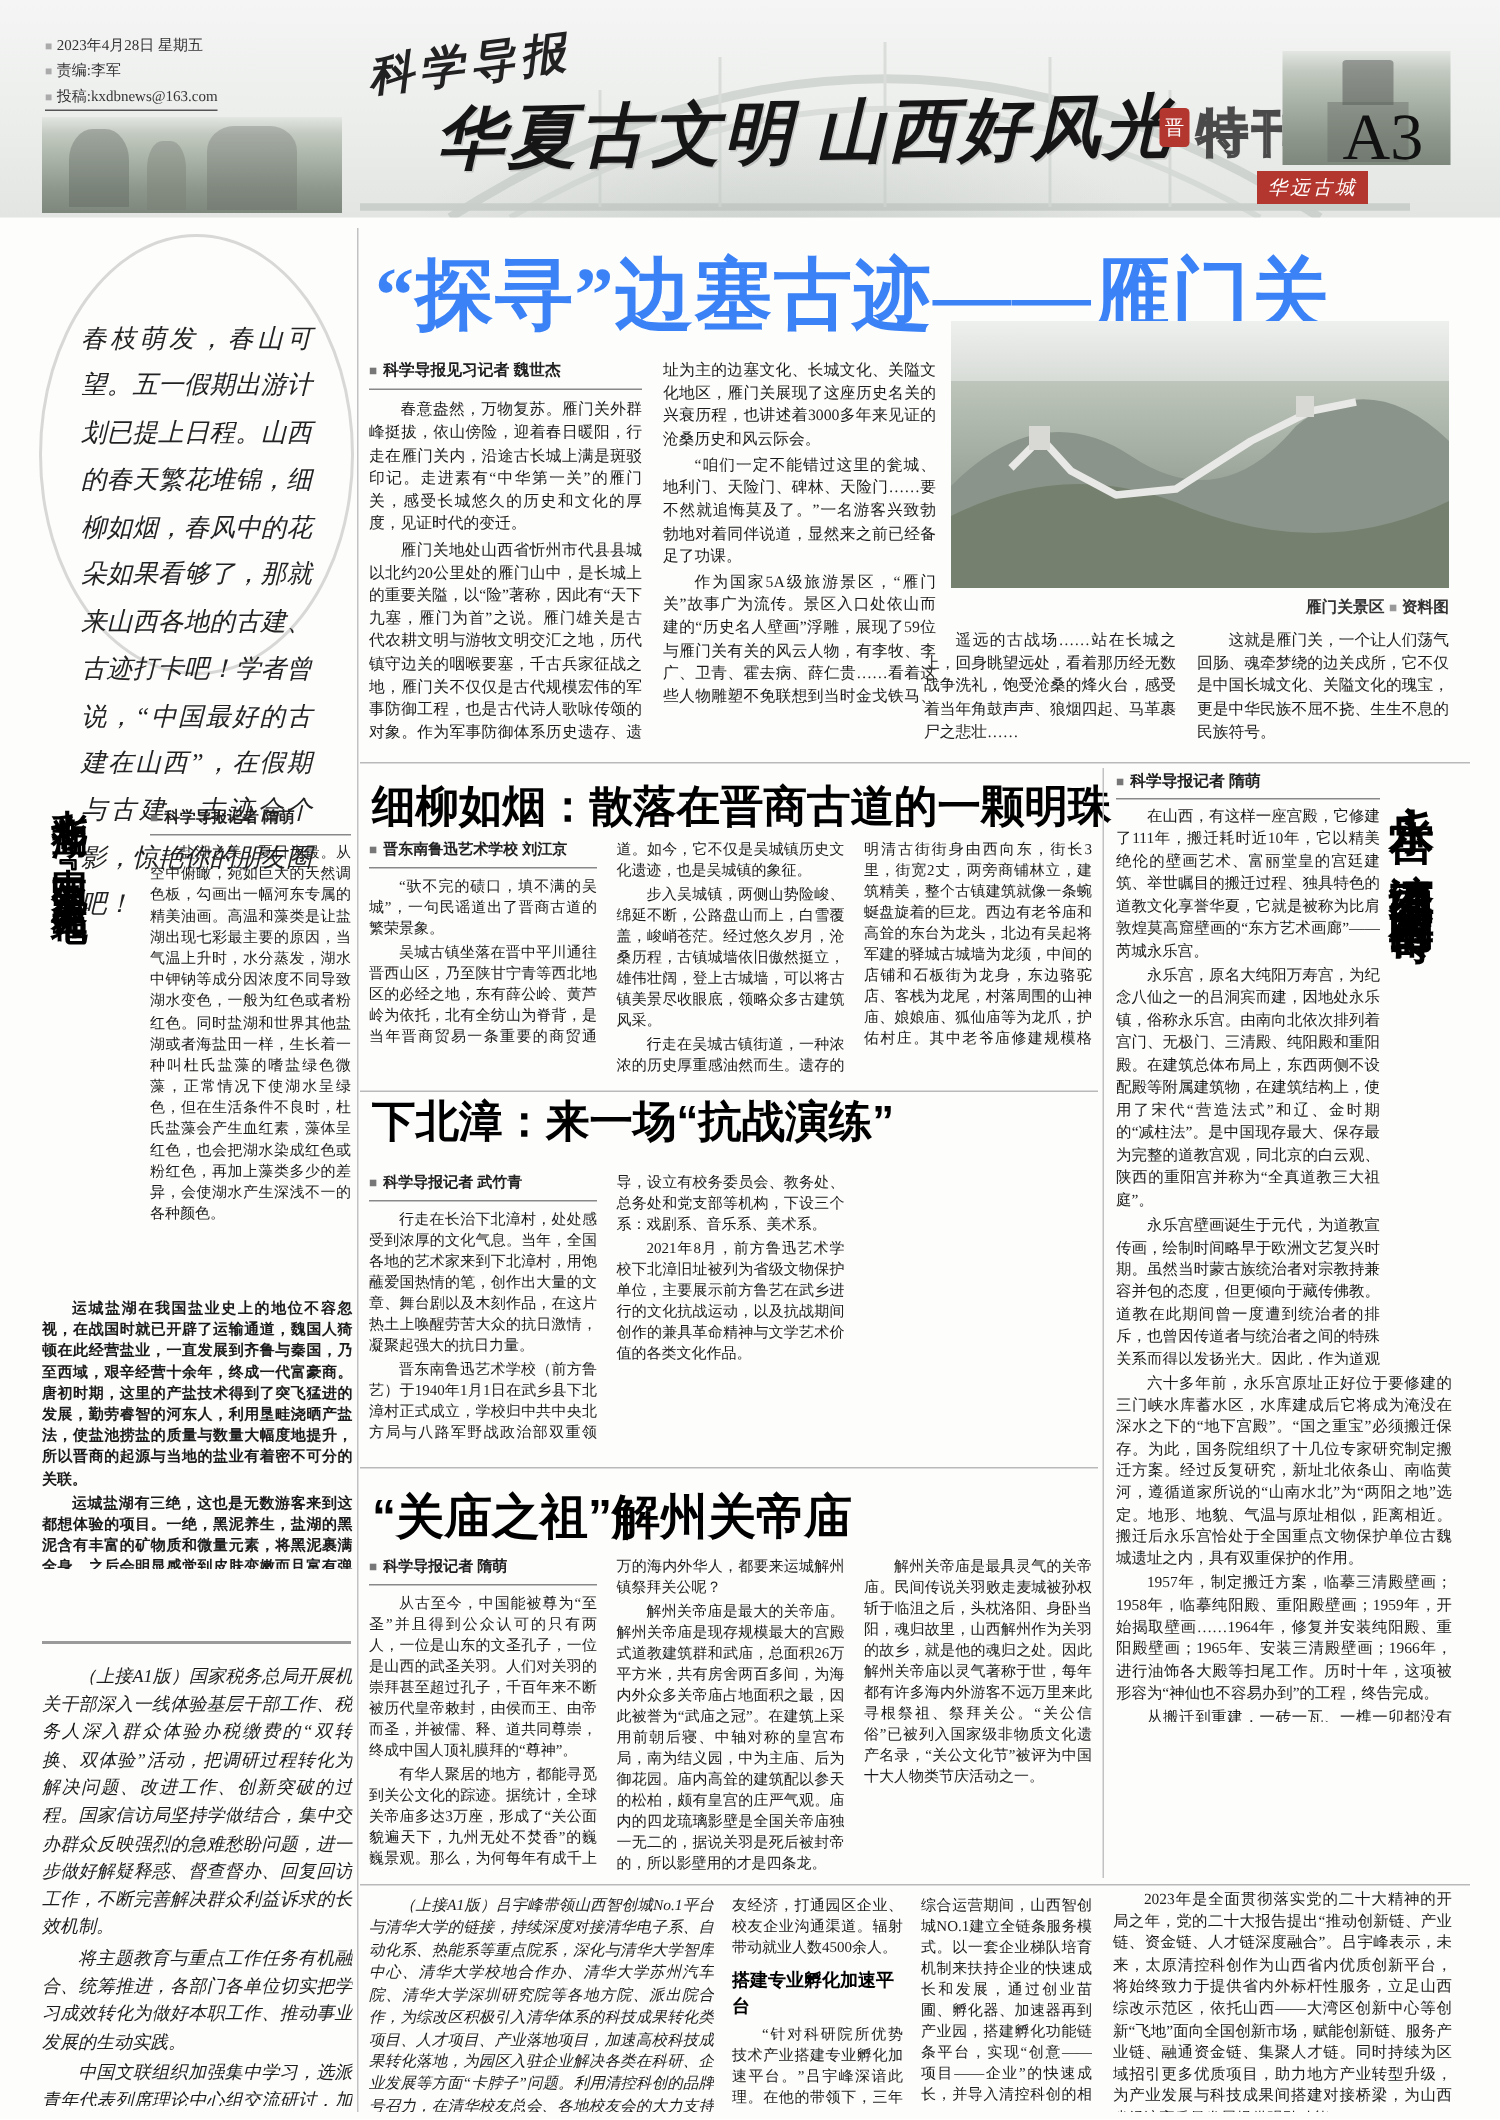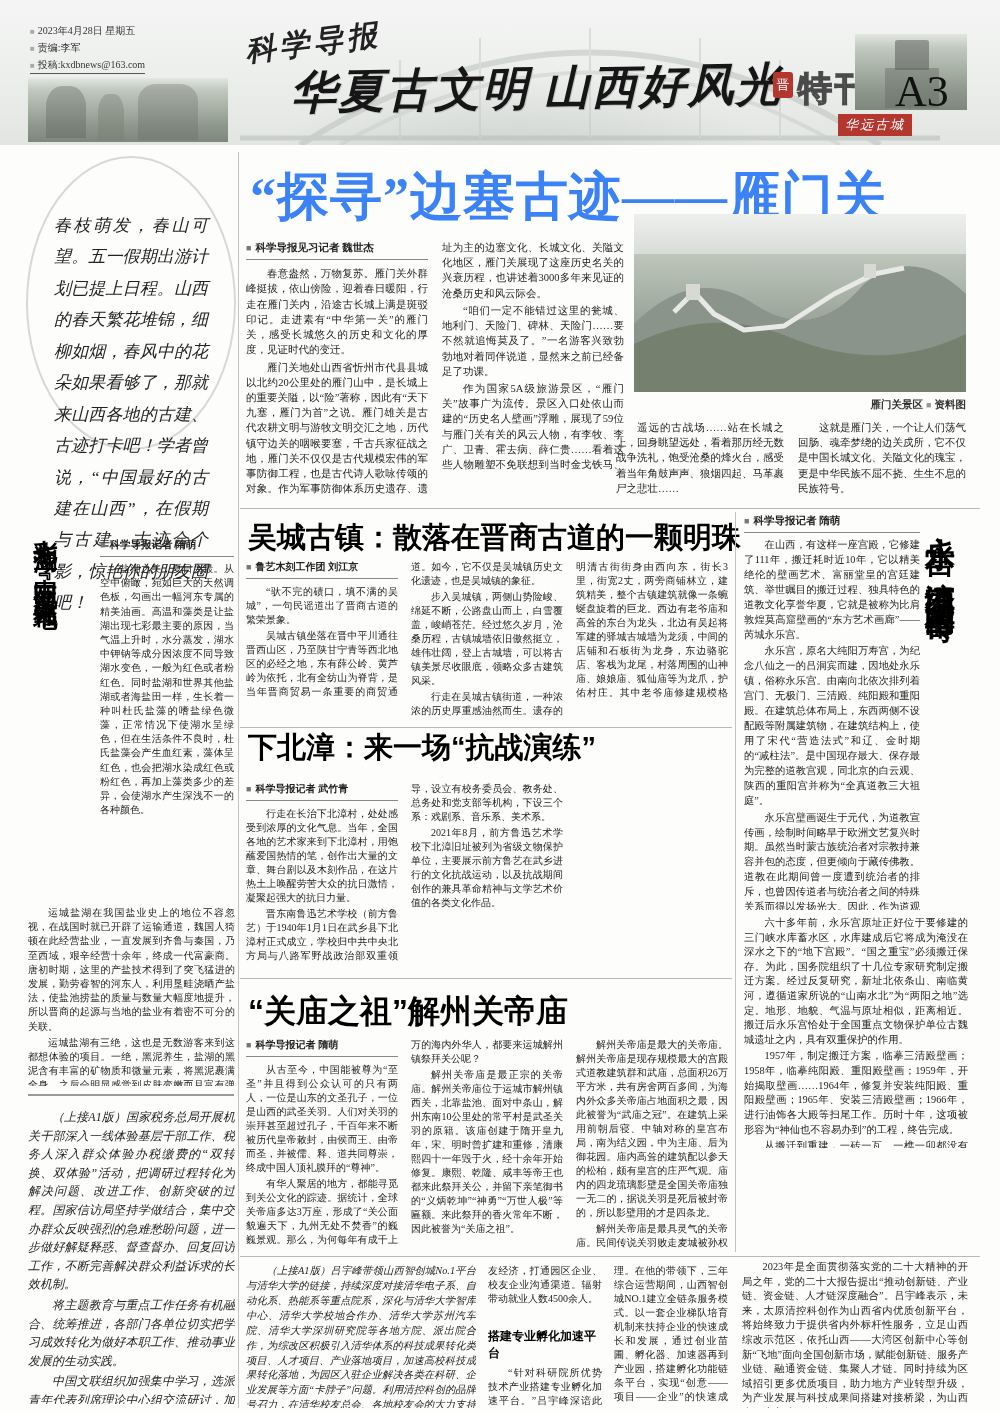--- a/index.html
+++ b/index.html
@@ -25,21 +25,21 @@
   .photo .ridge{position:absolute;background:rgba(255,255,255,.35);border-radius:50%;}
   .caption{font-family:"Liberation Sans",sans-serif;font-size:10.5px;font-weight:bold;text-align:right;color:#333;}
   .caption .cap-icon{color:#999;font-size:9px;margin:0 3px;}
   .hdr-info{font-family:Liberation Serif, serif;font-size:10px;color:#333;line-height:1.7;}
   .hdr-info .sq{color:#aaa;font-size:8px;margin-right:3px;}
   .banner-bg{background:
      radial-gradient(ellipse 420px 150px at 52% 115%, rgba(160,168,164,.35) 0%, rgba(160,168,164,0) 60%),
      linear-gradient(180deg,#f4f5f4 0%,#eceeec 55%,#e2e5e2 100%);}
   .outline-text{color:#f2f2f2;-webkit-text-stroke:1.3px #4a4a4a;text-shadow:0 0 1px #666;}
   .subhead{font-family:"Liberation Sans",sans-serif;font-weight:bold;font-size:12px;
-           text-indent:0;margin:22px 0 4px 0;color:#000;}
+           text-indent:0;margin:6px 0 4px 0;color:#000;}
 </style>
 </head>
 <body>
 
 <div class="page">
 
   <div class="abs banner-bg" style="left:0;top:0;width:1000px;height:145px;">
     <svg class="abs" style="left:240px;top:20px;width:700px;height:125px;opacity:.5;" viewBox="0 0 700 125">
       <path d="M60 125 Q350 -60 640 125" fill="none" stroke="#b9bfba" stroke-width="6"></path>
       <path d="M100 125 Q350 -20 600 125" fill="none" stroke="#c8cdc9" stroke-width="4"></path>
@@ -87,21 +87,21 @@
   </div>
 
   <div class="abs vtitle" style="left:32px;top:520px;height:392px;font-size:24px;letter-spacing:3px;line-height:1.1;">七彩盐湖：中国『死海』养生福地</div>
 
   <div class="abs byline" style="left:100px;top:538px;width:134px;">
     <span class="bl-icon">■</span><span>科学导报记者 隋萌</span>
   </div>
   <div class="abs body-text" style="left:100px;top:562px;width:134px;height:340px;font-size:10px;line-height:1.42;">
       <p class="para">盐湖之美，夏日为最。从空中俯瞰，宛如巨大的天然调色板，勾画出一幅河东专属的精美油画。高温和藻类是让盐湖出现七彩最主要的原因，当气温上升时，水分蒸发，湖水中钾钠等成分因浓度不同导致湖水变色，一般为红色或者粉红色。同时盐湖和世界其他盐湖或者海盐田一样，生长着一种叫杜氏盐藻的嗜盐绿色微藻，正常情况下使湖水呈绿色，但在生活条件不良时，杜氏盐藻会产生血红素，藻体呈红色，也会把湖水染成红色或粉红色，再加上藻类多少的差异，会使湖水产生深浅不一的各种颜色。</p>
     </div>
-  <div class="abs body-text" style="left:28px;top:906px;width:207px;height:180px;font-size:10px;line-height:1.42;">
+  <div class="abs body-text" style="left:28px;top:866px;width:207px;height:180px;font-size:10px;line-height:1.42;font-weight:bold;">
       <p class="para">运城盐湖在我国盐业史上的地位不容忽视，在战国时就已开辟了运输通道，魏国人猗顿在此经营盐业，一直发展到齐鲁与秦国，乃至西域，艰辛经营十余年，终成一代富豪商。唐初时期，这里的产盐技术得到了突飞猛进的发展，勤劳睿智的河东人，利用垦畦浇晒产盐法，使盐池捞盐的质量与数量大幅度地提升，所以晋商的起源与当地的盐业有着密不可分的关联。</p>
       <p class="para">运城盐湖有三绝，这也是无数游客来到这都想体验的项目。一绝，黑泥养生，盐湖的黑泥含有丰富的矿物质和微量元素，将黑泥裹满全身，之后会明显感觉到皮肤变嫩而且富有弹性，令人称奇。二绝，死海漂浮，由于湖水盐分含量极高，游客不借助于任何的外在条件，也能够轻松地漂浮起来，且盐水中含有的微量元素，由皮肤毛孔吸收进人体内加快新陈代谢。三绝，温泉水疗，来到盐湖的游客还可以泡泡这里的温泉，来自盐湖深层的水对高血压、高血脂等顽固型疾病起到一定作用。</p>
     </div>
 
   <div class="rule-h" style="left:28px;top:1094px;width:206px;border-top:2px solid #9a9a9a;"></div>
 
   <div class="abs body-text kaiti" style="left:28px;top:1108px;width:207px;height:296px;font-size:12px;line-height:1.55;">
       <p class="para">（上接A1版）国家税务总局开展机关干部深入一线体验基层干部工作、税务人深入群众体验办税缴费的“双转换、双体验”活动，把调研过程转化为解决问题、改进工作、创新突破的过程。国家信访局坚持学做结合，集中交办群众反映强烈的急难愁盼问题，进一步做好解疑释惑、督查督办、回复回访工作，不断完善解决群众利益诉求的长效机制。</p>
       <p class="para">将主题教育与重点工作任务有机融合、统筹推进，各部门各单位切实把学习成效转化为做好本职工作、推动事业发展的生动实践。</p>
       <p class="para">中国文联组织加强集中学习，选派青年代表列席理论中心组交流研讨，加强对青年理论学习小组的示范引导。同时精准开展对外文化交流，组织开展“今日中国”艺术周、中国国际民间艺术节等系列活动。中国作协举办专题读书班，围绕多个专题组织集中学习研讨，并将主题教育与年度重点工作等相结合，以“新时代山乡巨变创作计划”“新时代文学攀登计划”为牵引，进一步创新重大文学行动组织方式。中国贸促会抓实抓好主题教育各项任务，结合贸促工作连接政企、融通内外、衔接供需特点，密集开展调研活动，摸清实情、总结经验、研究问题，努力在推动高质量发展上作出新贡献。</p>
@@ -134,24 +134,24 @@
   <div class="abs caption" style="left:634px;top:398px;width:332px;">
     <span>雁门关景区</span><span class="cap-icon">■</span><span>资料图</span>
   </div>
   <div class="abs body-text cols2" style="left:616px;top:420px;width:350px;height:84px;">
       <p class="para">遥远的古战场……站在长城之上，回身眺望远处，看着那历经无数战争洗礼，饱受沧桑的烽火台，感受着当年角鼓声声、狼烟四起、马革裹尸之悲壮……</p>
       <p class="para">这就是雁门关，一个让人们荡气回肠、魂牵梦绕的边关戍所，它不仅是中国长城文化、关隘文化的瑰宝，更是中华民族不屈不挠、生生不息的民族符号。</p>
     </div>
 
   <div class="rule-h" style="left:240px;top:508px;width:740px;"></div>
 
-  <div class="abs heiti" style="left:248px;top:518px;width:485px;font-size:29px;white-space:nowrap;">吴城古镇：散落在晋商古道的一颗明珠</div>
+  <div class="abs heiti" style="left:248px;top:518px;width:485px;font-size:29px;white-space:nowrap;">细柳如烟：散落在晋商古道的一颗明珠</div>
   <div class="abs body-text cols3" style="left:246px;top:560px;width:482px;height:160px;font-size:10px;line-height:1.4;">
     <div class="byline" style="font-size:10px;">
-      <span class="bl-icon">■</span><span>鲁艺木刻工作团 刘江京</span>
+      <span class="bl-icon">■</span><span>晋东南鲁迅艺术学校 刘江京</span>
     </div>
     <div>
         <p class="para">“驮不完的碛口，填不满的吴城”，一句民谣道出了晋商古道的繁荣景象。</p>
         <p class="para">吴城古镇坐落在晋中平川通往晋西山区，乃至陕甘宁青等西北地区的必经之地，东有薛公岭、黄芦岭为依托，北有全纺山为脊背，是当年晋商贸易一条重要的商贸通道。如今，它不仅是吴城镇历史文化遗迹，也是吴城镇的象征。</p>
         <p class="para">步入吴城镇，两侧山势险峻、绵延不断，公路盘山而上，白雪覆盖，峻峭苍茫。经过悠久岁月，沧桑历程，古镇城墙依旧傲然挺立，雄伟壮阔，登上古城墙，可以将古镇美景尽收眼底，领略众多古建筑风采。</p>
         <p class="para">行走在吴城古镇街道，一种浓浓的历史厚重感油然而生。遗存的明清古街街身由西向东，街长3里，街宽2丈，两旁商铺林立，建筑精美，整个古镇建筑就像一条蜿蜒盘旋着的巨龙。西边有老爷庙和高耸的东台为龙头，北边有吴起将军建的驿城古城墙为龙须，中间的店铺和石板街为龙身，东边骆驼店、客栈为龙尾，村落周围的山神庙、娘娘庙、狐仙庙等为龙爪，护佑村庄。其中老爷庙修建规模格高，气势宏伟，有“山西第一庙”之称。</p>
       </div>
   </div>
 
   <div class="rule-h" style="left:240px;top:727px;width:492px;"></div>
@@ -171,21 +171,20 @@
   <div class="rule-h" style="left:240px;top:978px;width:492px;"></div>
 
   <div class="abs heiti" style="left:248px;top:990px;width:485px;font-size:32px;white-space:nowrap;">“关庙之祖”解州关帝庙</div>
   <div class="abs body-text cols3" style="left:246px;top:1038px;width:482px;height:212px;font-size:10px;line-height:1.4;">
     <div class="byline" style="font-size:10px;">
       <span class="bl-icon">■</span><span>科学导报记者 隋萌</span>
     </div>
     <div>
         <p class="para">从古至今，中国能被尊为“至圣”并且得到公众认可的只有两人，一位是山东的文圣孔子，一位是山西的武圣关羽。人们对关羽的崇拜甚至超过孔子，千百年来不断被历代皇帝敕封，由侯而王、由帝而圣，并被儒、释、道共同尊崇，终成中国人顶礼膜拜的“尊神”。</p>
         <p class="para">有华人聚居的地方，都能寻觅到关公文化的踪迹。据统计，全球关帝庙多达3万座，形成了“关公面貌遍天下，九州无处不焚香”的巍巍景观。那么，为何每年有成千上万的海内外华人，都要来运城解州镇祭拜关公呢？</p>
-        <p class="para">解州关帝庙是最正宗的关帝庙。解州关帝庙位于运城市解州镇西关，北靠盐池、面对中条山，解州东南10公里处的常平村是武圣关羽的原籍。该庙创建于隋开皇九年，宋、明时曾扩建和重修，清康熙四十一年毁于火，经十余年开始修复。康熙、乾隆、咸丰等帝王也都来此祭拜关公，并留下亲笔御书的“义炳乾坤”“神勇”“万世人极”等匾额。来此祭拜的香火常年不断，因此被誉为“关庙之祖”。</p>
         <p class="para">解州关帝庙是最大的关帝庙。解州关帝庙是现存规模最大的宫殿式道教建筑群和武庙，总面积26万平方米，共有房舍两百多间，为海内外众多关帝庙占地面积之最，因此被誉为“武庙之冠”。在建筑上采用前朝后寝、中轴对称的皇宫布局，南为结义园，中为主庙、后为御花园。庙内高耸的建筑配以参天的松柏，颇有皇宫的庄严气观。庙内的四龙琉璃影壁是全国关帝庙独一无二的，据说关羽是死后被封帝的，所以影壁用的才是四条龙。</p>
         <p class="para">解州关帝庙是最具灵气的关帝庙。民间传说关羽败走麦城被孙权斩于临沮之后，头枕洛阳、身卧当阳，魂归故里，山西解州作为关羽的故乡，就是他的魂归之处。因此解州关帝庙以灵气著称于世，每年都有许多海内外游客不远万里来此寻根祭祖、祭拜关公。“关公信俗”已被列入国家级非物质文化遗产名录，“关公文化节”被评为中国十大人物类节庆活动之一。</p>
       </div>
   </div>
 
   <div class="rule-v" style="left:735px;top:512px;height:740px;"></div>
 
   <div class="abs byline" style="left:744px;top:514px;width:176px;">
     <span class="bl-icon">■</span><span>科学导报记者 隋萌</span>
   </div>

